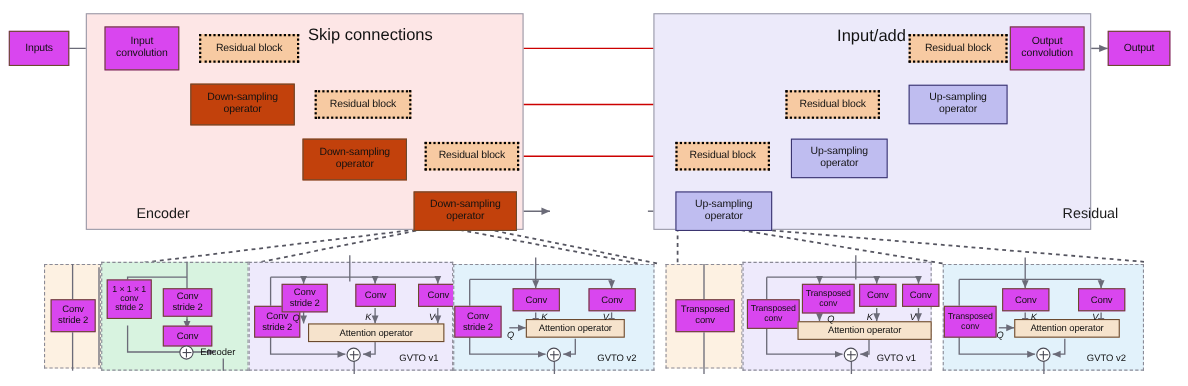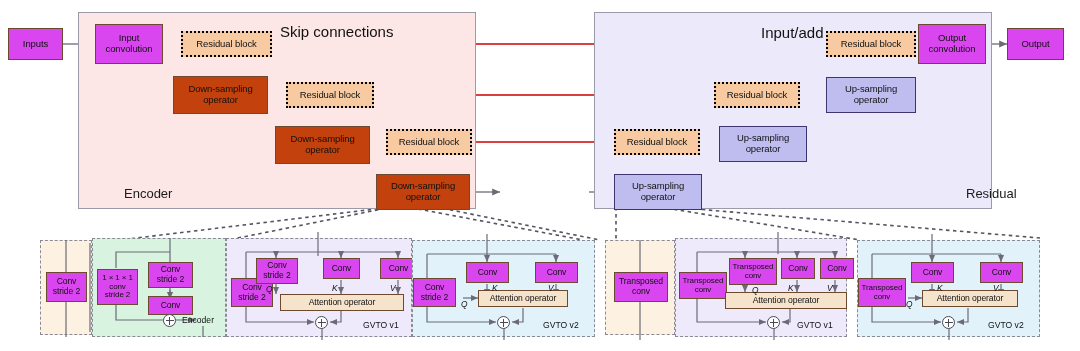--- a/index.html
+++ b/index.html
@@ -170,21 +170,21 @@
       <path d="M170,252 L116,252 L116,268"></path>
       <line x1="170" y1="265" x2="170" y2="276" marker-end="url(#ah)"></line>
       <line x1="170" y1="290" x2="170" y2="299" marker-end="url(#ah)"></line>
       <path d="M116,296 L116,320 L196,320" marker-end="url(#ah)"></path>
       <line x1="170" y1="314" x2="170" y2="320" marker-end="url(#ah)"></line>
       <line x1="203" y1="326" x2="203" y2="337"></line>
     </g>
   </svg>
   <div class="node n-tan n-small" style="left:46px;top:272px;width:41px;height:30px;white-space:pre;">Conv
 stride 2</div>
-  <div class="node n-tan n-xsmall" style="left:97px;top:269px;width:41px;height:36px;white-space:pre;">1 × 1 × 1
+  <div class="node n-tan n-xsmall" style="left:97px;top:254px;width:41px;height:36px;white-space:pre;">1 × 1 × 1
 conv
 stride 2</div>
   <div class="node n-tan n-small" style="left:148px;top:262px;width:45px;height:26px;white-space:pre;">Conv
 stride 2</div>
   <div class="node n-tan n-small" style="left:148px;top:296px;width:45px;height:19px;">Conv</div>
   <div class="plus" style="left:163px;top:314px;"></div>
   <div class="dp-label" style="left:182px;top:315px;">Encoder</div>
 
   <div class="dpanel dp-lav" style="left:226px;top:238px;width:186px;height:99px;"></div>
   <svg class="wires">

